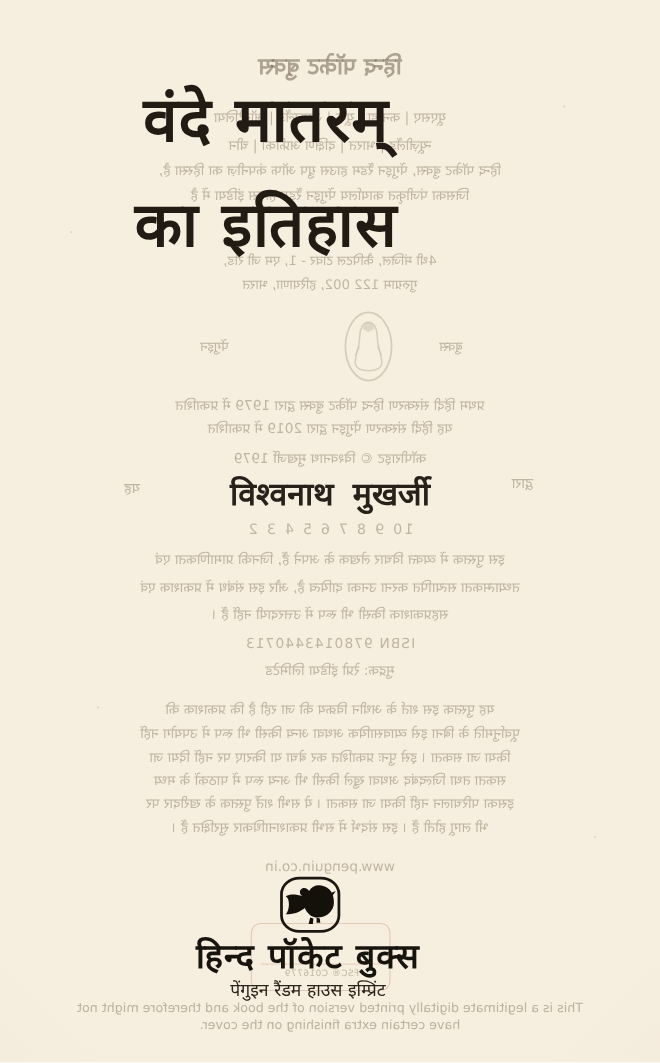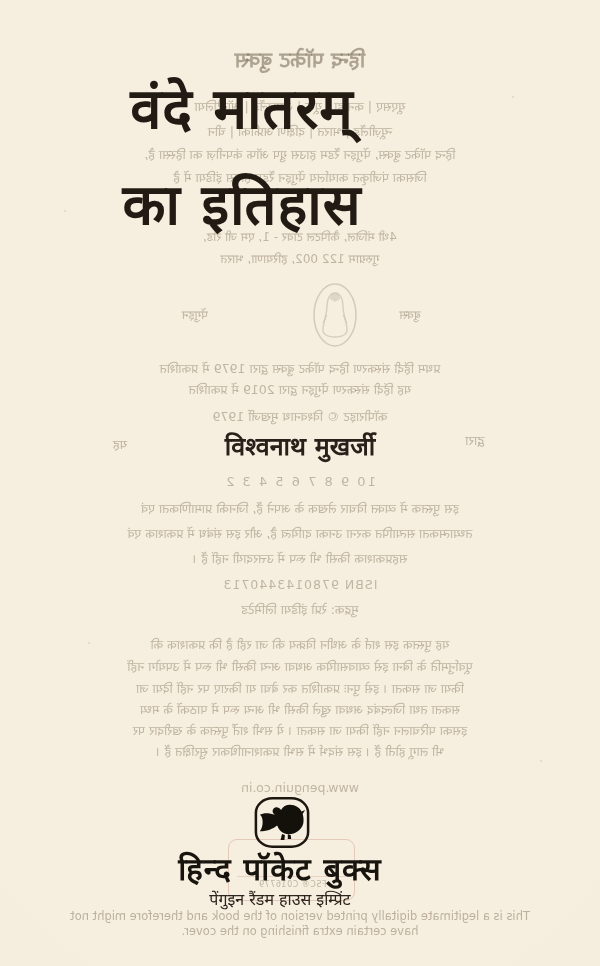--- a/index.html
+++ b/index.html
@@ -27,21 +27,21 @@
   .fsc-bleed .fsc-inner{
     position:absolute;left:8px;top:6px;right:8px;height:30px;
     border-bottom:1px solid rgba(205,145,125,.3);
   }
   .fsc-text{position:absolute;left:0;width:127px;top:40px;font-size:8px;letter-spacing:.5px;}
   
   .ink{position:absolute;color:#241e16;}
   .title{left:0;width:484px;text-align:center;font-weight:bold;font-size:56px;letter-spacing:1px;color:#211b13;}
   .title1{top:68px;}
   .title2{top:164px;}
-  .author{left:0;width:600px;top:428px;text-align:center;font-weight:bold;font-size:25px;color:#28211a;}
+  .author{left:0;width:600px;top:428px;text-align:center;font-weight:bold;font-size:29px;color:#28211a;font-family:Liberation Mono, monospace;}
   .birdlogo{position:absolute;left:253px;top:795px;}
   .pubname{position:absolute;left:0;width:560px;top:847px;text-align:center;
     font-weight:800;font-size:31px;letter-spacing:1px;color:#17130d;z-index:3;}
   .pubimprint{position:absolute;left:0;width:560px;top:888px;text-align:center;
     font-weight:normal;font-size:16px;color:#2b241b;z-index:3;}
 </style>
 </head>
 <body>
 
 <div class="page">

